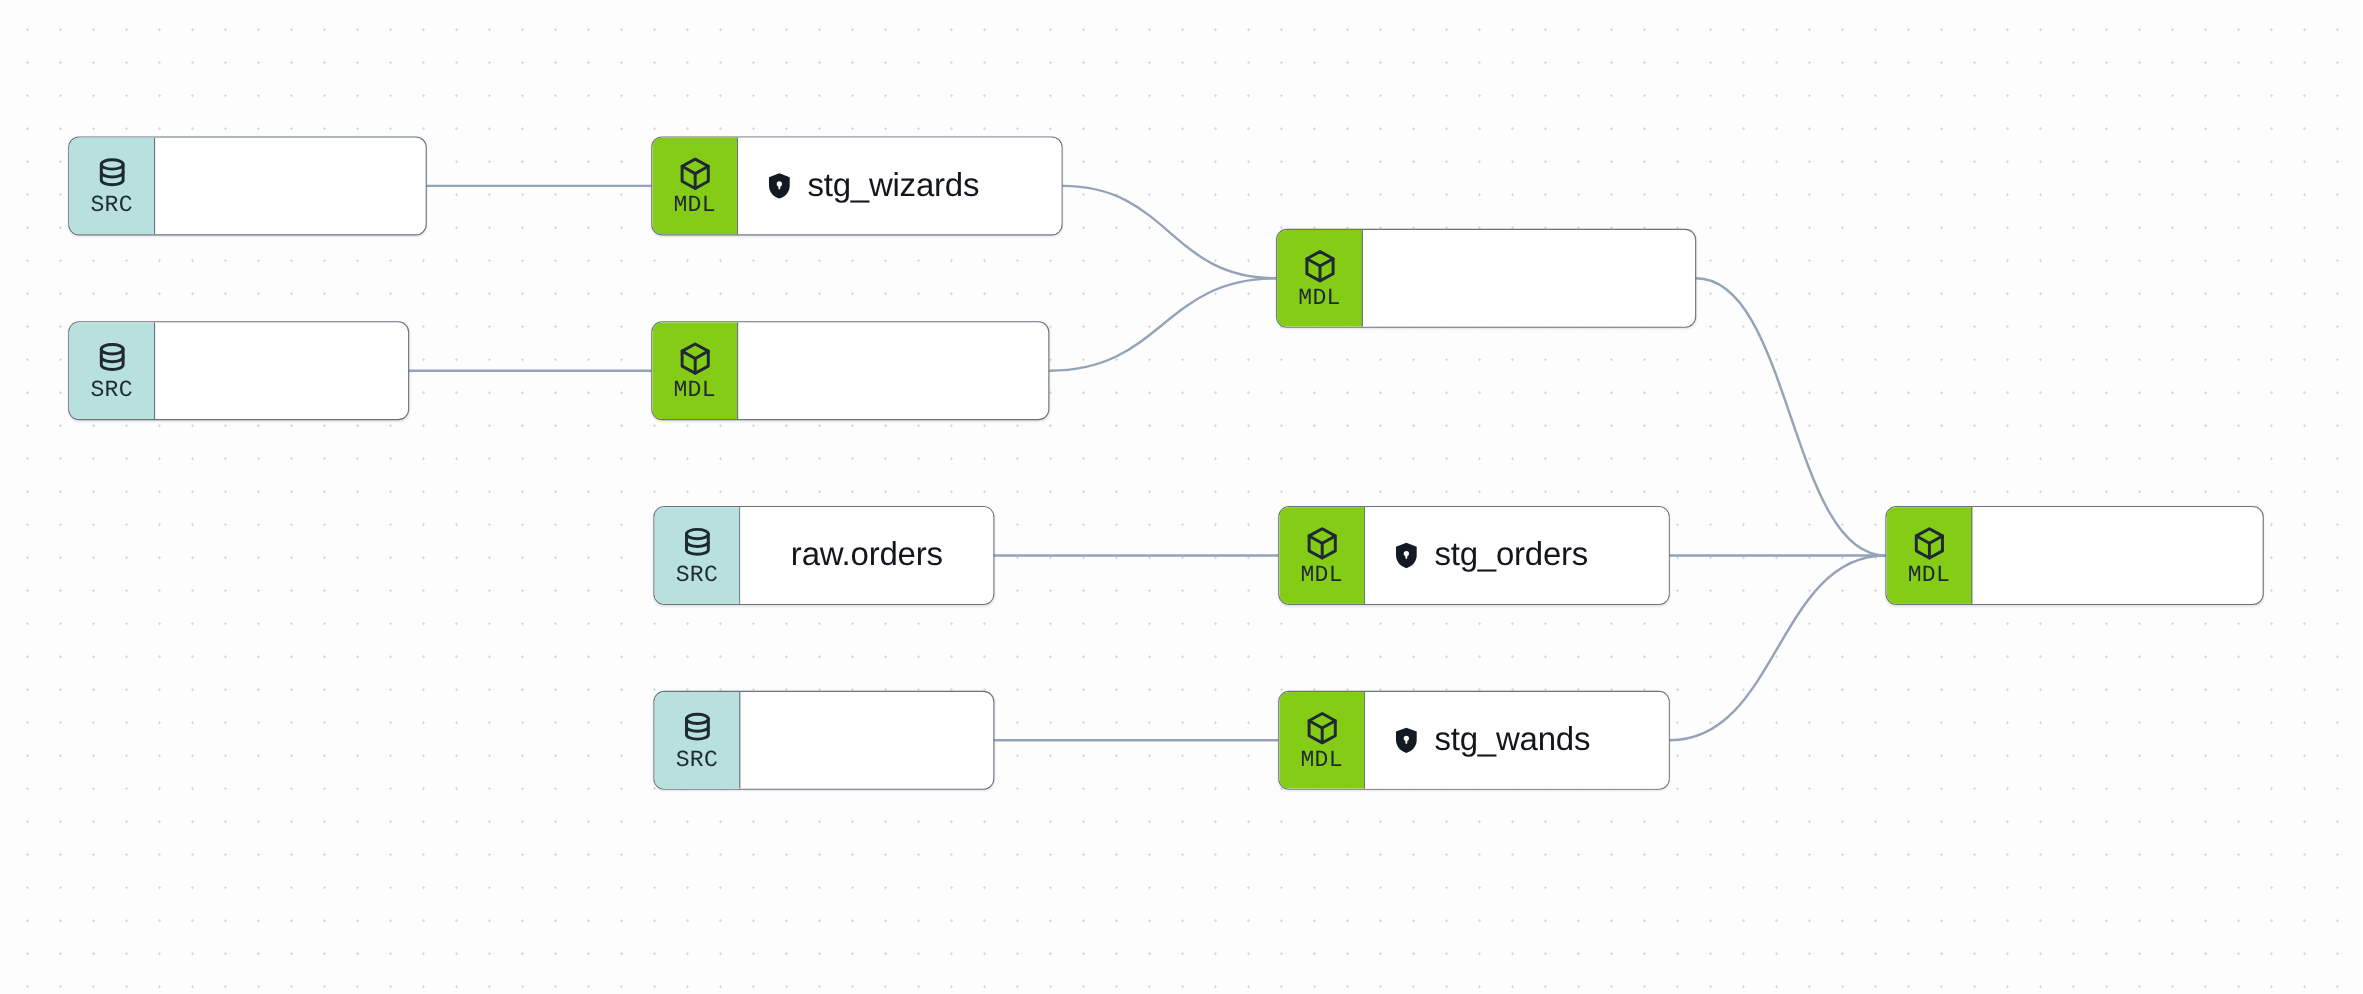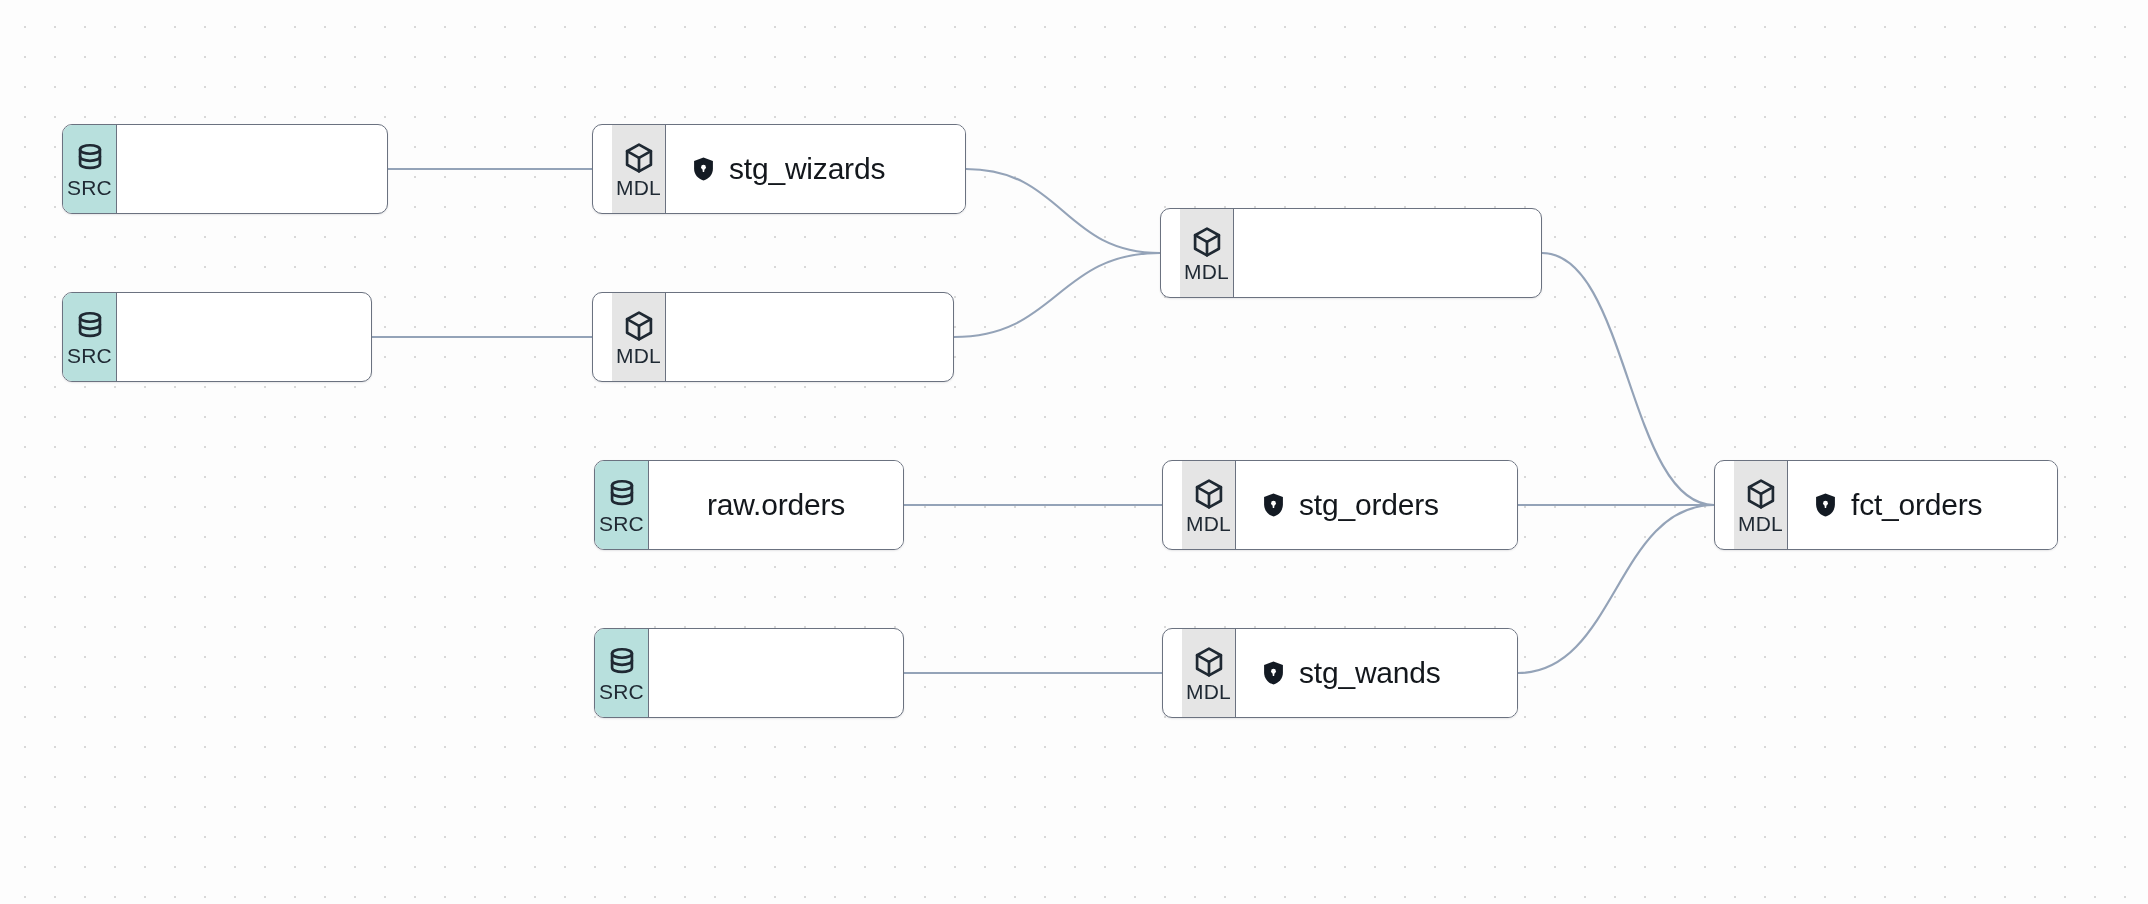--- a/index.html
+++ b/index.html
@@ -34,31 +34,32 @@
     box-sizing: border-box;
     border: 1.6px solid #6b7280;
     border-radius: 10px;
     background: #ffffff;
     box-shadow: 0 1px 2px rgba(15,23,42,0.10);
     overflow: hidden;
     z-index: 3;
   }
   .badge {
     flex: 0 0 auto;
-    width: 54px;
+    width: 78px;
     display: flex;
     flex-direction: column;
     align-items: center;
     justify-content: center;
     gap: 2px;
     border-right: 1.4px solid #6b7280;
     box-sizing: border-box;
+    font-family: Liberation Mono, monospace;
   }
   .badge-src { background: #b8e0dd; }
-  .badge-mdl { background: #e5e5e5; margin-left: 19px; }
+  .badge-mdl { background: #84cc16; }
   .badge svg {
     display: block;
     width: 34px;
     height: 34px;
   }
   .badge-text {
     font-size: 21px;
     line-height: 1;
     color: #1f2933;
     letter-spacing: 0.2px;
@@ -248,26 +249,16 @@
         <div class="badge badge-mdl">
           <span>
             <svg viewBox="0 0 24 24" fill="none" stroke="#1f2933" stroke-width="1.9" stroke-linecap="round" stroke-linejoin="round">
               <path d="M12 2.6 20.4 7.2v9.6L12 21.4 3.6 16.8V7.2Z"></path>
               <path d="M3.6 7.2 12 11.9l8.4-4.7"></path>
               <path d="M12 11.9v9.5"></path>
             </svg>
           </span>
           <span class="badge-text">MDL</span>
         </div>
-        <div class="node-body">
-          <span>
-            <svg viewBox="0 0 22 24" class="shield-icon">
-              <path d="M11 1 20 4.4v7.2C20 17.3 16.2 21.6 11 23 5.8 21.6 2 17.3 2 11.6V4.4Z" fill="#131a23"></path>
-              <circle cx="11" cy="10.3" r="2.3" fill="#ffffff"></circle>
-              <path d="M9.9 10.6h2.2l-.45 4.3H10.35Z" fill="#ffffff"></path>
-            </svg>
-          </span>
-          <span class="node-label">fct_orders</span>
-        </div>
       </div>
     </div>
 
 </div>
 
 </body></html>

